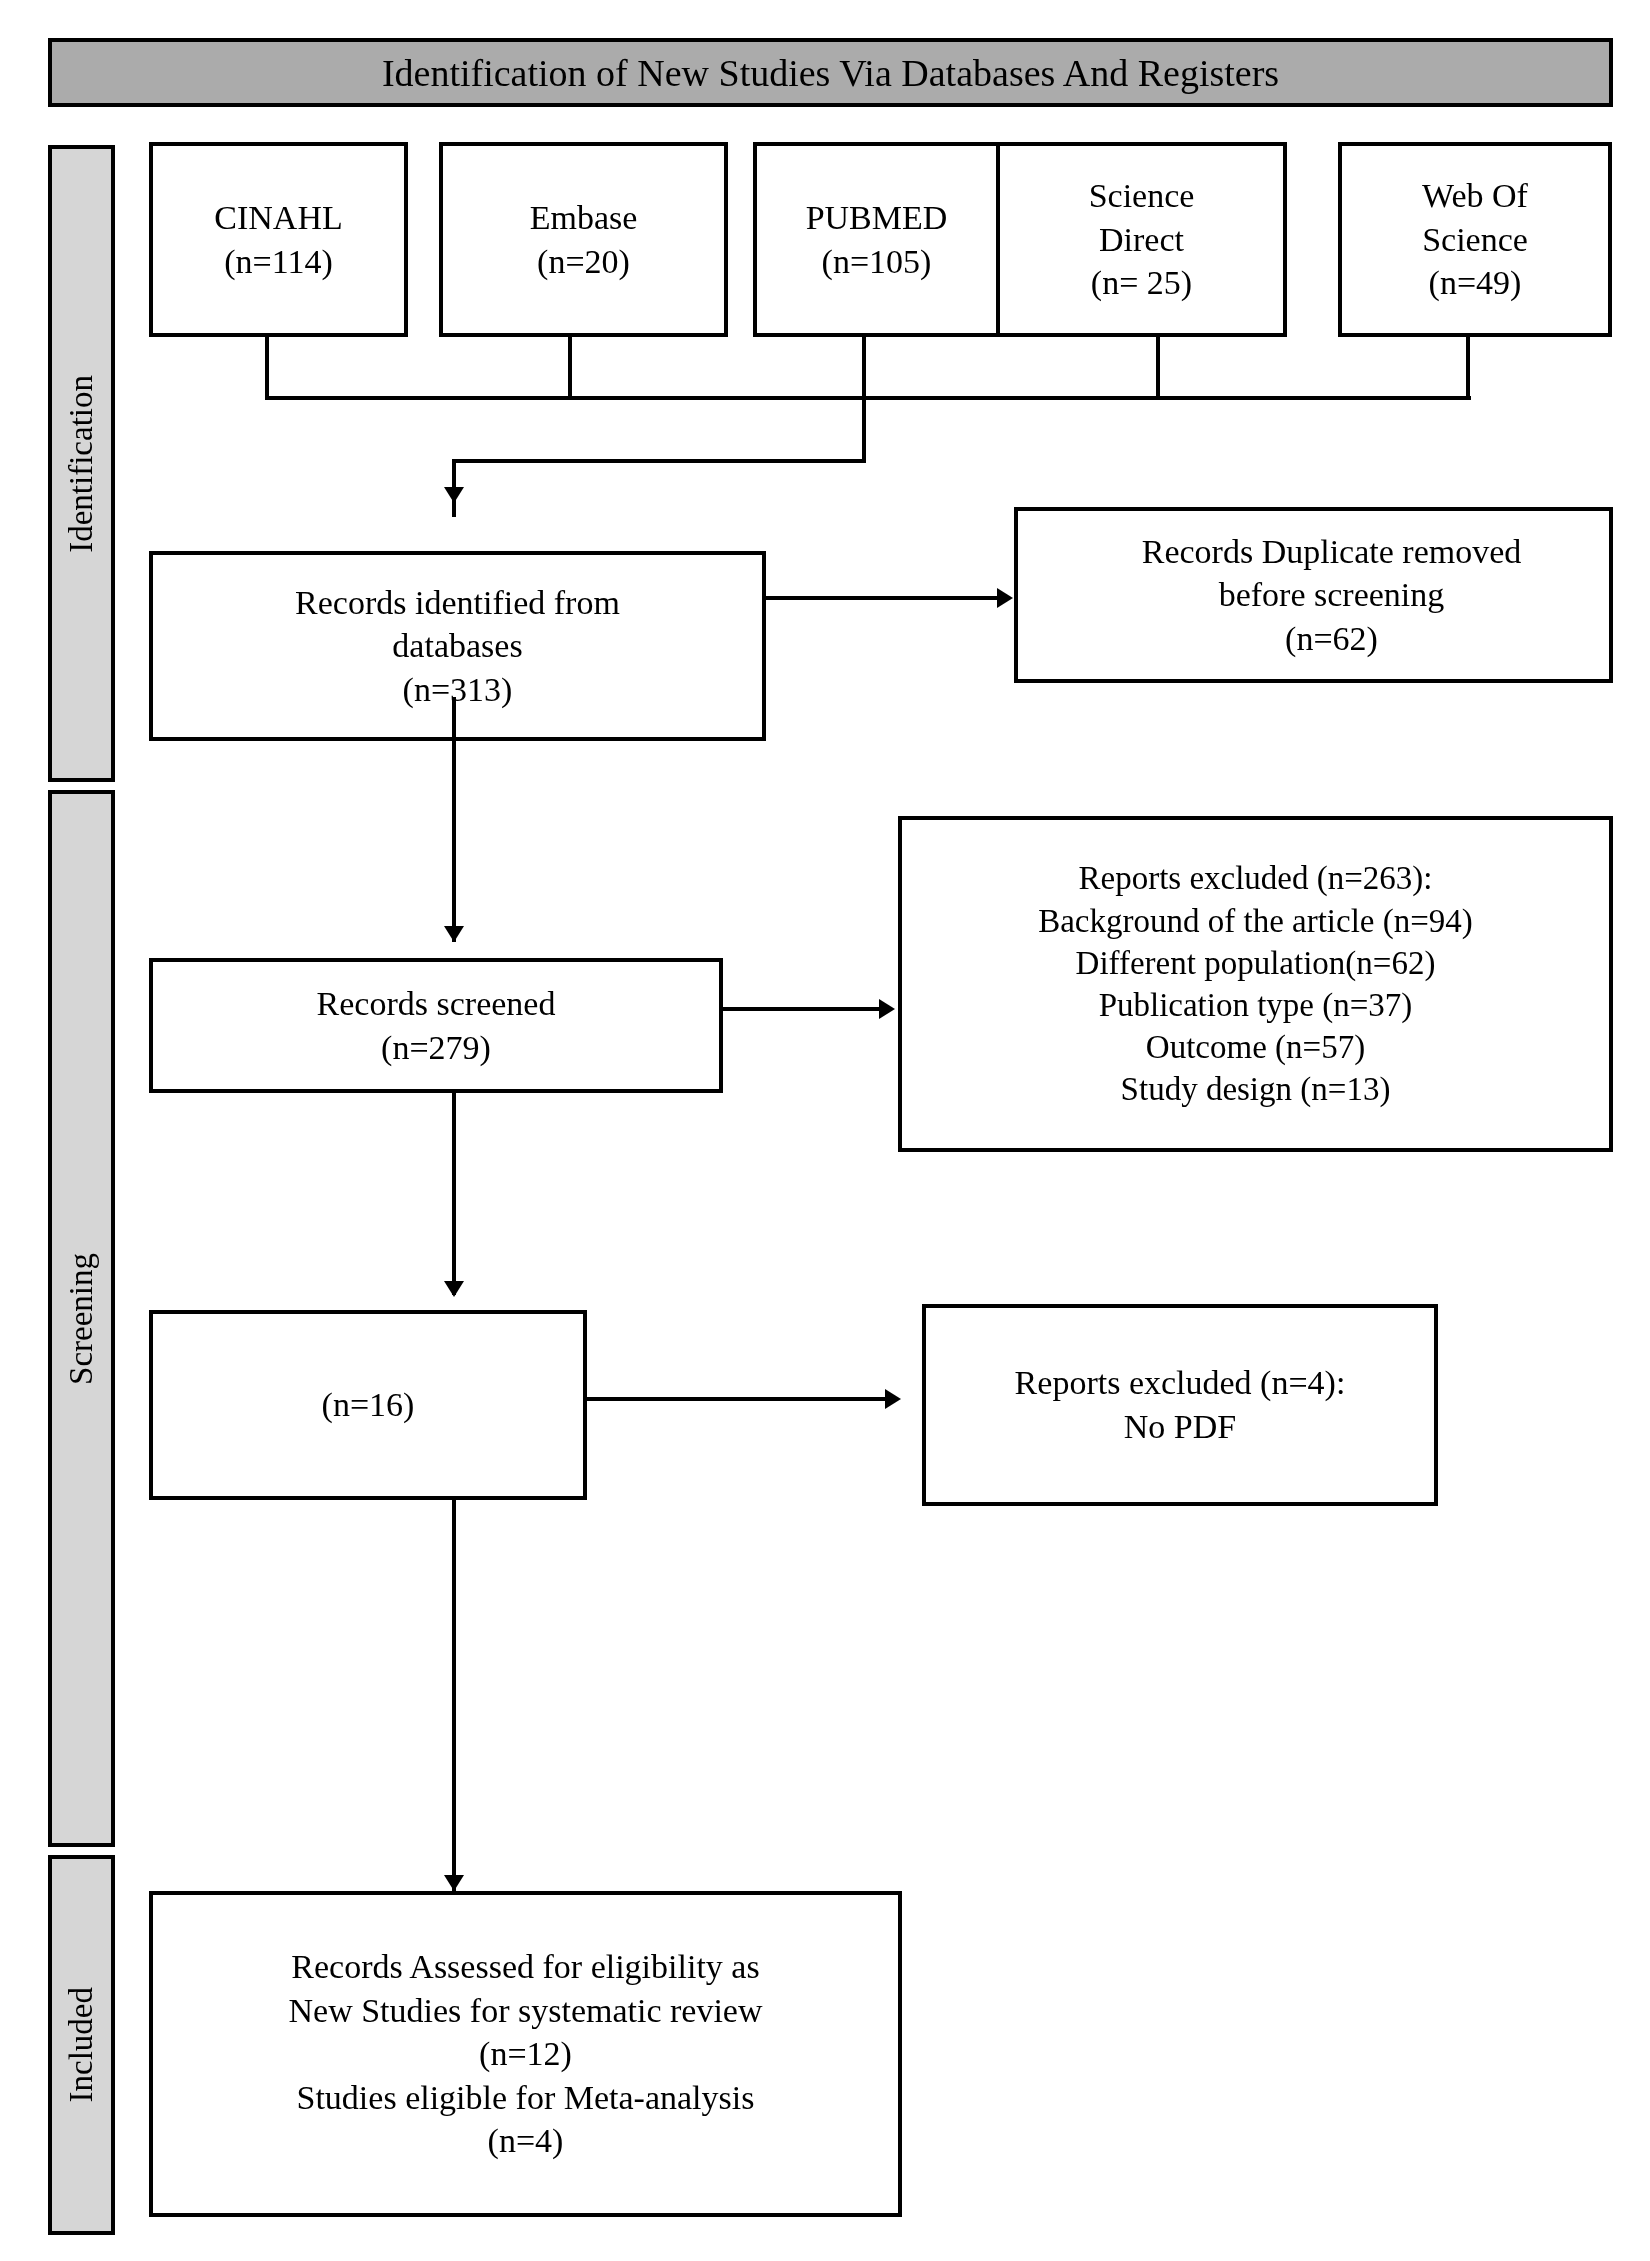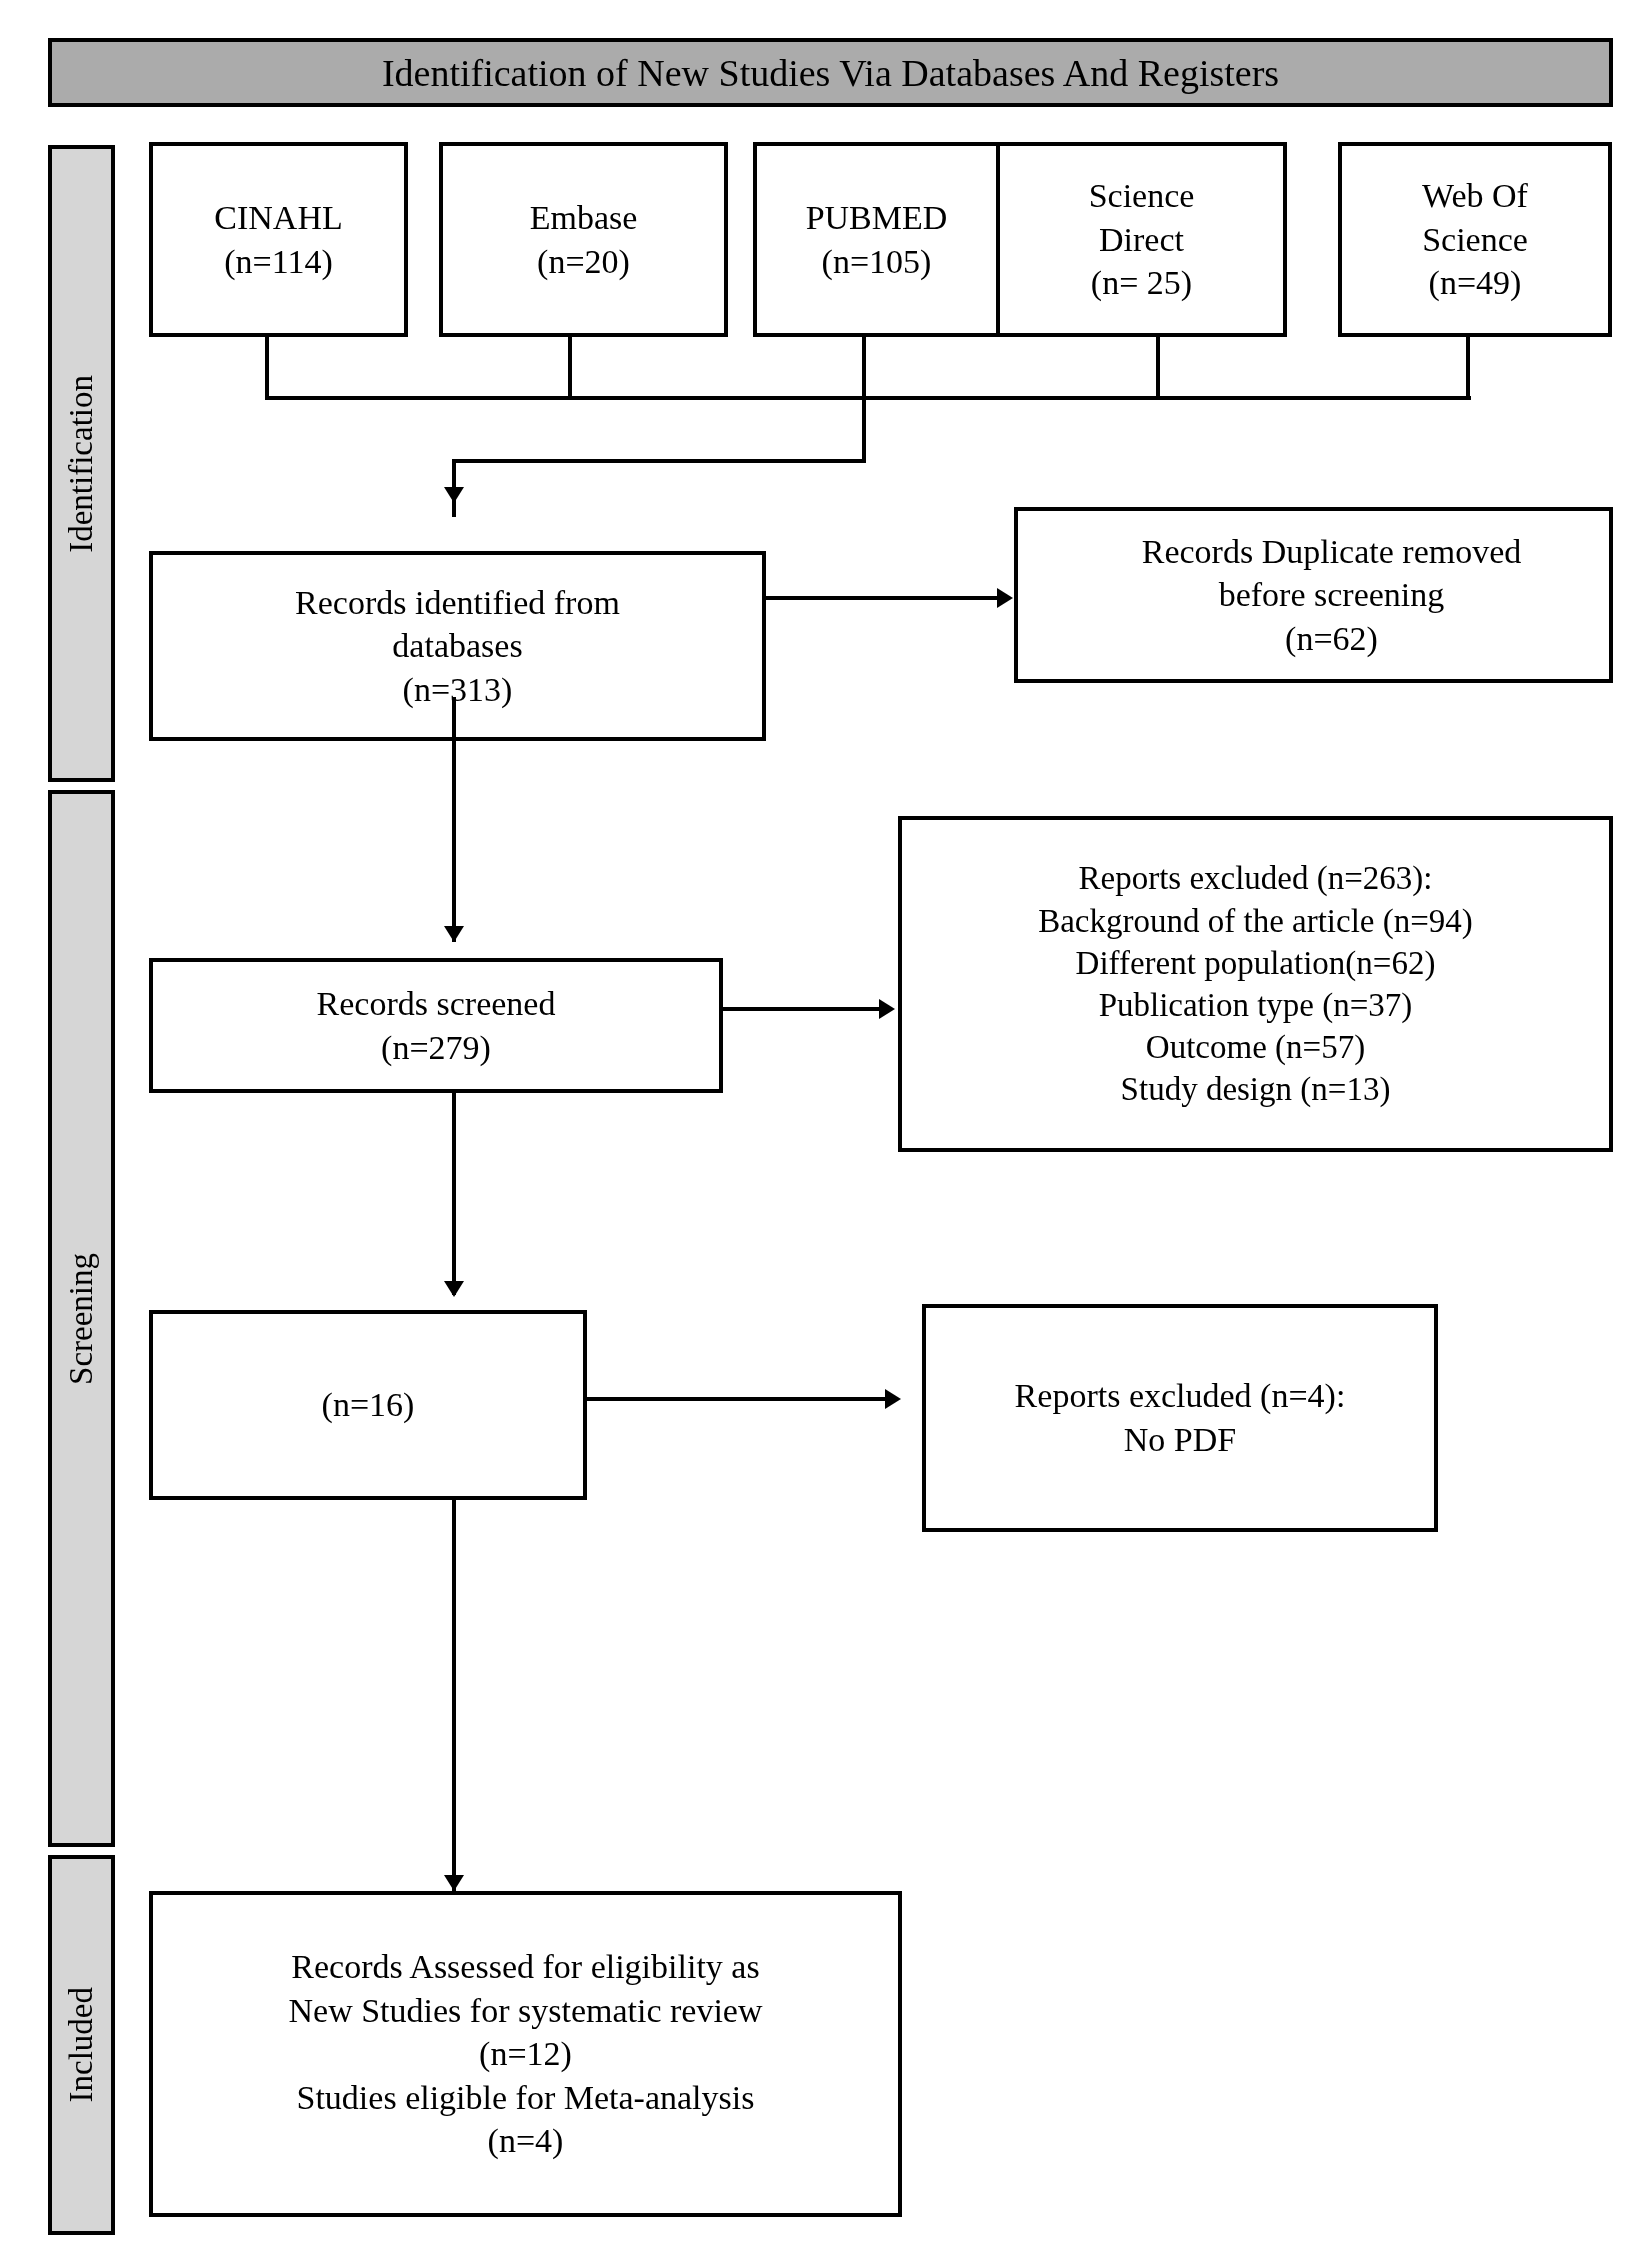--- a/index.html
+++ b/index.html
@@ -204,21 +204,21 @@
 
   <div class="vline" style="left:452px; top:1093px; height:202px;"></div>
   <div class="arrow-down" style="left:444px; top:1281px;"></div>
 
   <div class="fbox t-box" style="left:149px; top:1310px; width:438px; height:190px;">
     <div class="inner">
       <div>(n=16)</div>
     </div>
   </div>
 
-  <div class="fbox t-box" style="left:922px; top:1304px; width:516px; height:228px;">
+  <div class="fbox t-box" style="left:922px; top:1304px; width:516px; height:202px;">
     <div class="inner">
       <div>Reports excluded (n=4):</div>
       <div>No PDF</div>
     </div>
   </div>
 
   <div class="hline" style="left:587px; top:1397px; width:300px;"></div>
   <div class="arrow-right" style="left:885px; top:1389px;"></div>
 
   <div class="vline" style="left:452px; top:1500px; height:392px;"></div>

